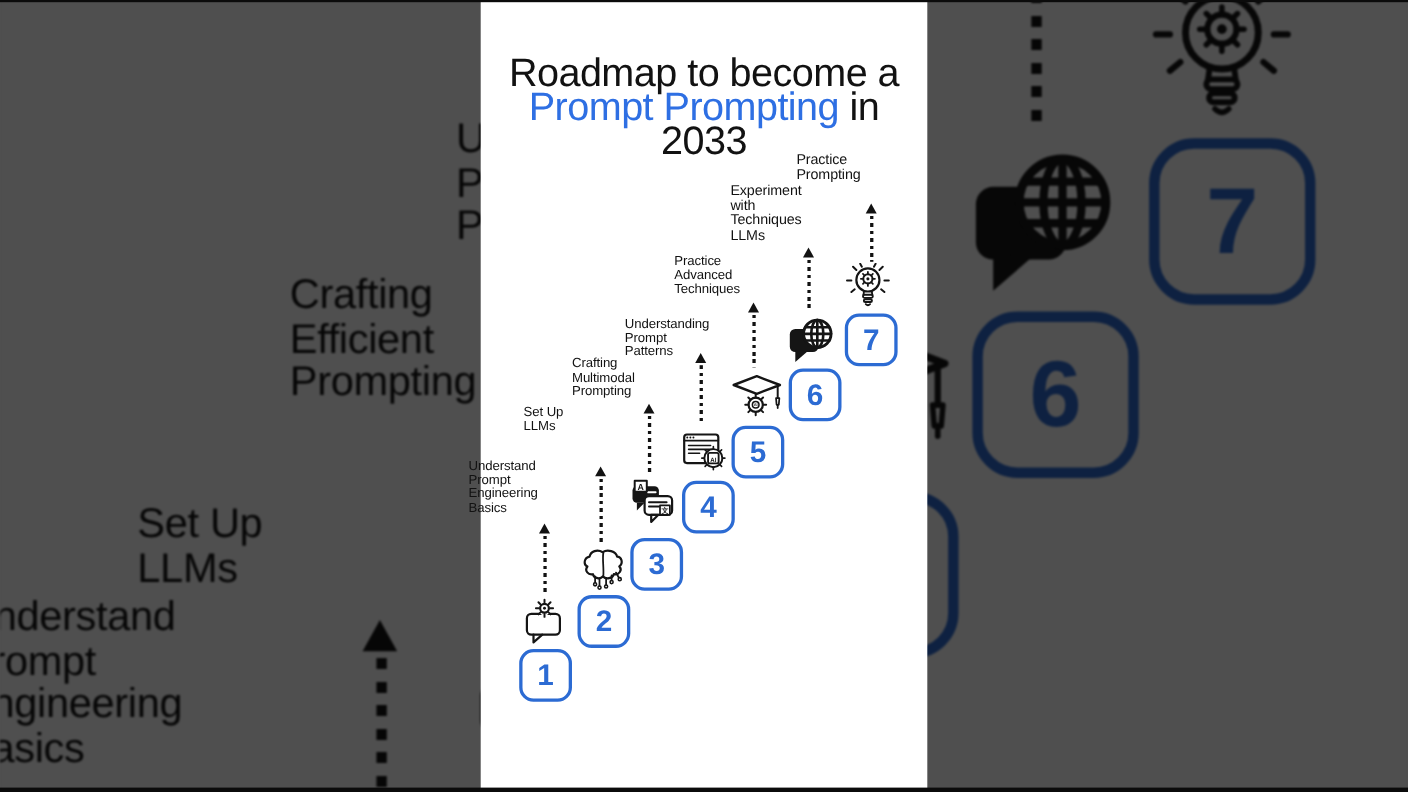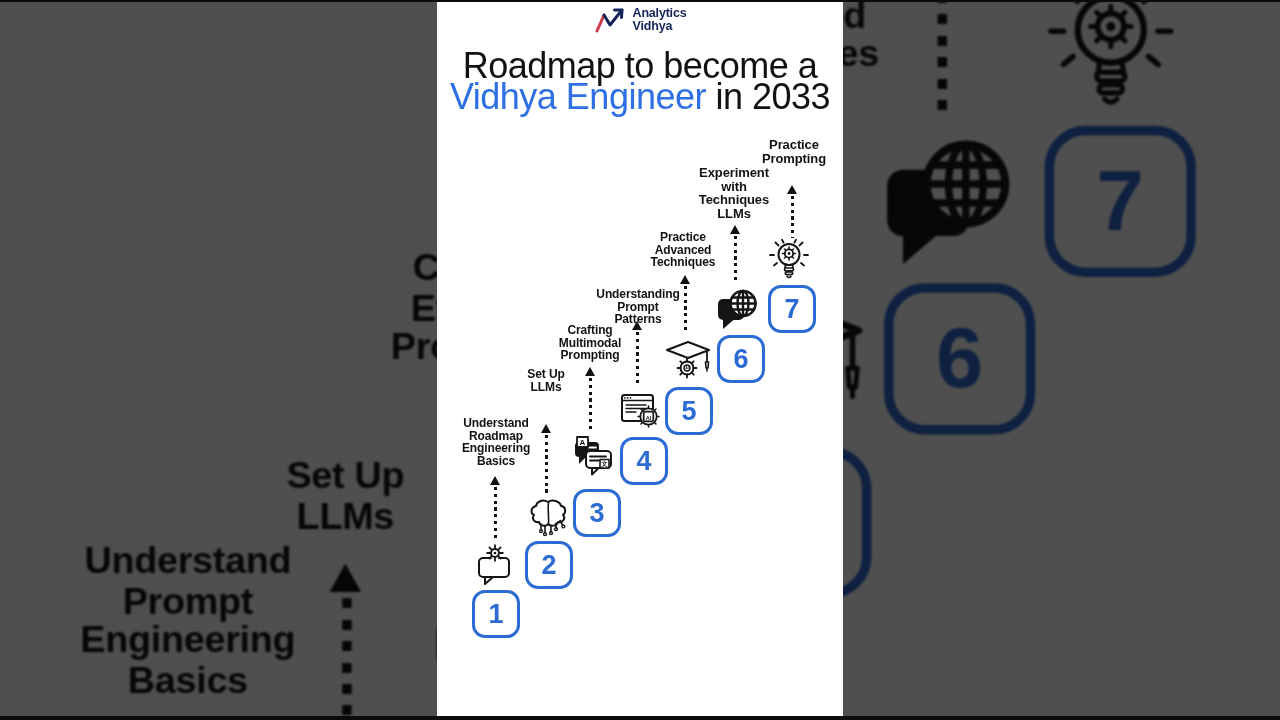--- a/index.html
+++ b/index.html
@@ -28,21 +28,21 @@
   .logo-text span{display:block;font-weight:bold;font-size:12.5px;line-height:13px;
         color:var(--logo-navy,#16245c);letter-spacing:-0.2px;}
 
   
   .title{position:absolute;top:50px;left:0;right:0;margin:0;text-align:center;
          font-size:36px;line-height:31px;font-weight:normal;letter-spacing:-0.5px;
          color:var(--ink,#121212);}
   .title .hl{color:var(--accent-blue,#2e6fe3);}
 
   
-  .lbl{position:absolute;width:140px;text-align:center;font-weight:bold;
+  .lbl{position:absolute;width:140px;text-align:left;font-weight:normal;
        font-size:12px;line-height:12.5px;color:var(--ink,#121212);
        white-space:pre-line;letter-spacing:-0.1px;}
   .lbl-lg{font-size:13px;line-height:13.5px;}
 
   .arrow{position:absolute;width:12px;}
   .arrow::before{content:"";position:absolute;top:0;left:1px;width:0;height:0;
        border-left:5px solid transparent;border-right:5px solid transparent;
        border-bottom:9px solid var(--ink,#121212);}
   .arrow::after{content:"";position:absolute;top:11px;bottom:0;left:4.5px;width:3px;
        background:repeating-linear-gradient(to bottom,
@@ -153,38 +153,27 @@
     </svg>
     <div class="num-card" style="left:331px;top:285px">
           <span>7</span>
         </div>
 
   </section>
     </div>
 
   <section class="panel" id="poster-panel">
 
-    <header class="logo">
-      <svg width="32" height="27" viewBox="0 0 32 27">
-        <polyline points="3,25 10,9" fill="none" stroke="var(--logo-red,#cf3a4a)" stroke-width="3" stroke-linecap="round"></polyline>
-        <polyline points="10,9 16,19 28,4" fill="none" stroke="var(--logo-navy,#16245c)" stroke-width="3" stroke-linecap="round" stroke-linejoin="round"></polyline>
-        <polyline points="20.5,4 28,4 27.5,11.5" fill="none" stroke="var(--logo-navy,#16245c)" stroke-width="3" stroke-linecap="round" stroke-linejoin="round"></polyline>
-      </svg>
-      <div class="logo-text">
-        <span>Analytics</span>
-        <span>Vidhya</span>
-      </div>
-    </header>
 
     <h1 class="title"><span>Roadmap to become a</span><br>
-      <span class="hl">Vidhya Engineer</span><span> in 2033</span>
+      <span class="hl">Prompt Prompting</span><span> in 2033</span>
     </h1>
 
     <div class="lbl" style="left:-11px;top:417px">Understand
-Roadmap
+Prompt
 Engineering
 Basics</div>
     <div class="arrow" style="left:52px;top:476px;height:64px"></div>
     <svg class="icon" style="left:37px;top:543px" width="44" height="44" viewBox="0 0 44 44" fill="none" stroke="currentColor" stroke-width="2" stroke-linecap="round" stroke-linejoin="round">
       <rect x="5" y="15" width="30" height="19" rx="4"></rect>
       <path d="M11,34 V41 L19,34"></path>
       <circle cx="21" cy="10" r="6.5" fill="#fff" stroke="none"></circle>
       <circle cx="21" cy="10" r="4"></circle>
       <path d="M26.2,10 L28.8,10 M24.7,13.7 L26.5,15.5 M21,15.2 L21,17.8 M17.3,13.7 L15.5,15.5 M15.8,10 L13.2,10 M17.3,6.3 L15.5,4.5 M21,4.8 L21,2.2 M24.7,6.3 L26.5,4.5" stroke-width="1.8"></path>
       <circle cx="21" cy="10" r="1.3" fill="currentColor" stroke="none"></circle>

